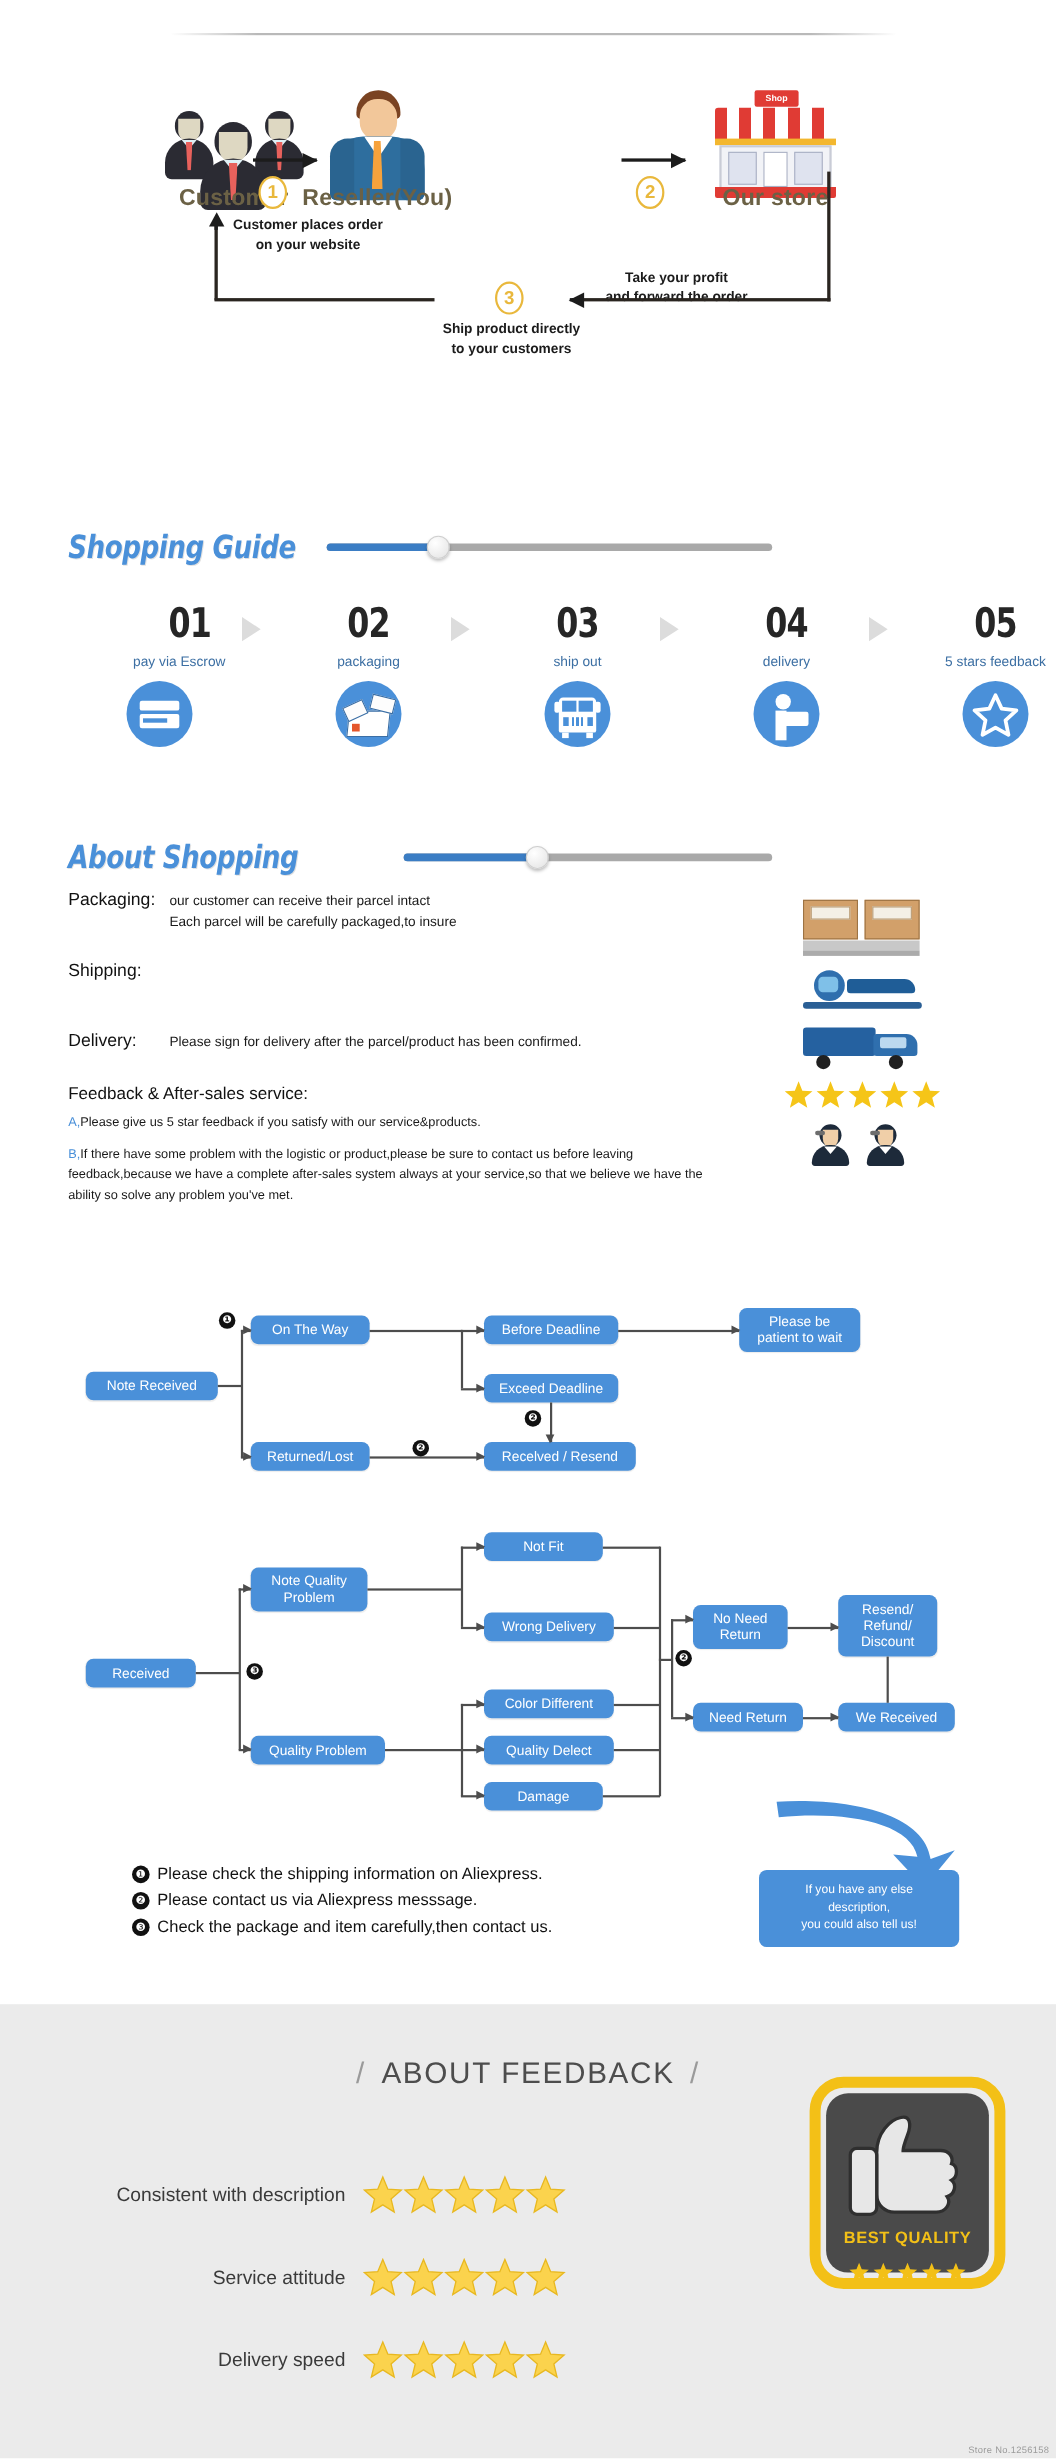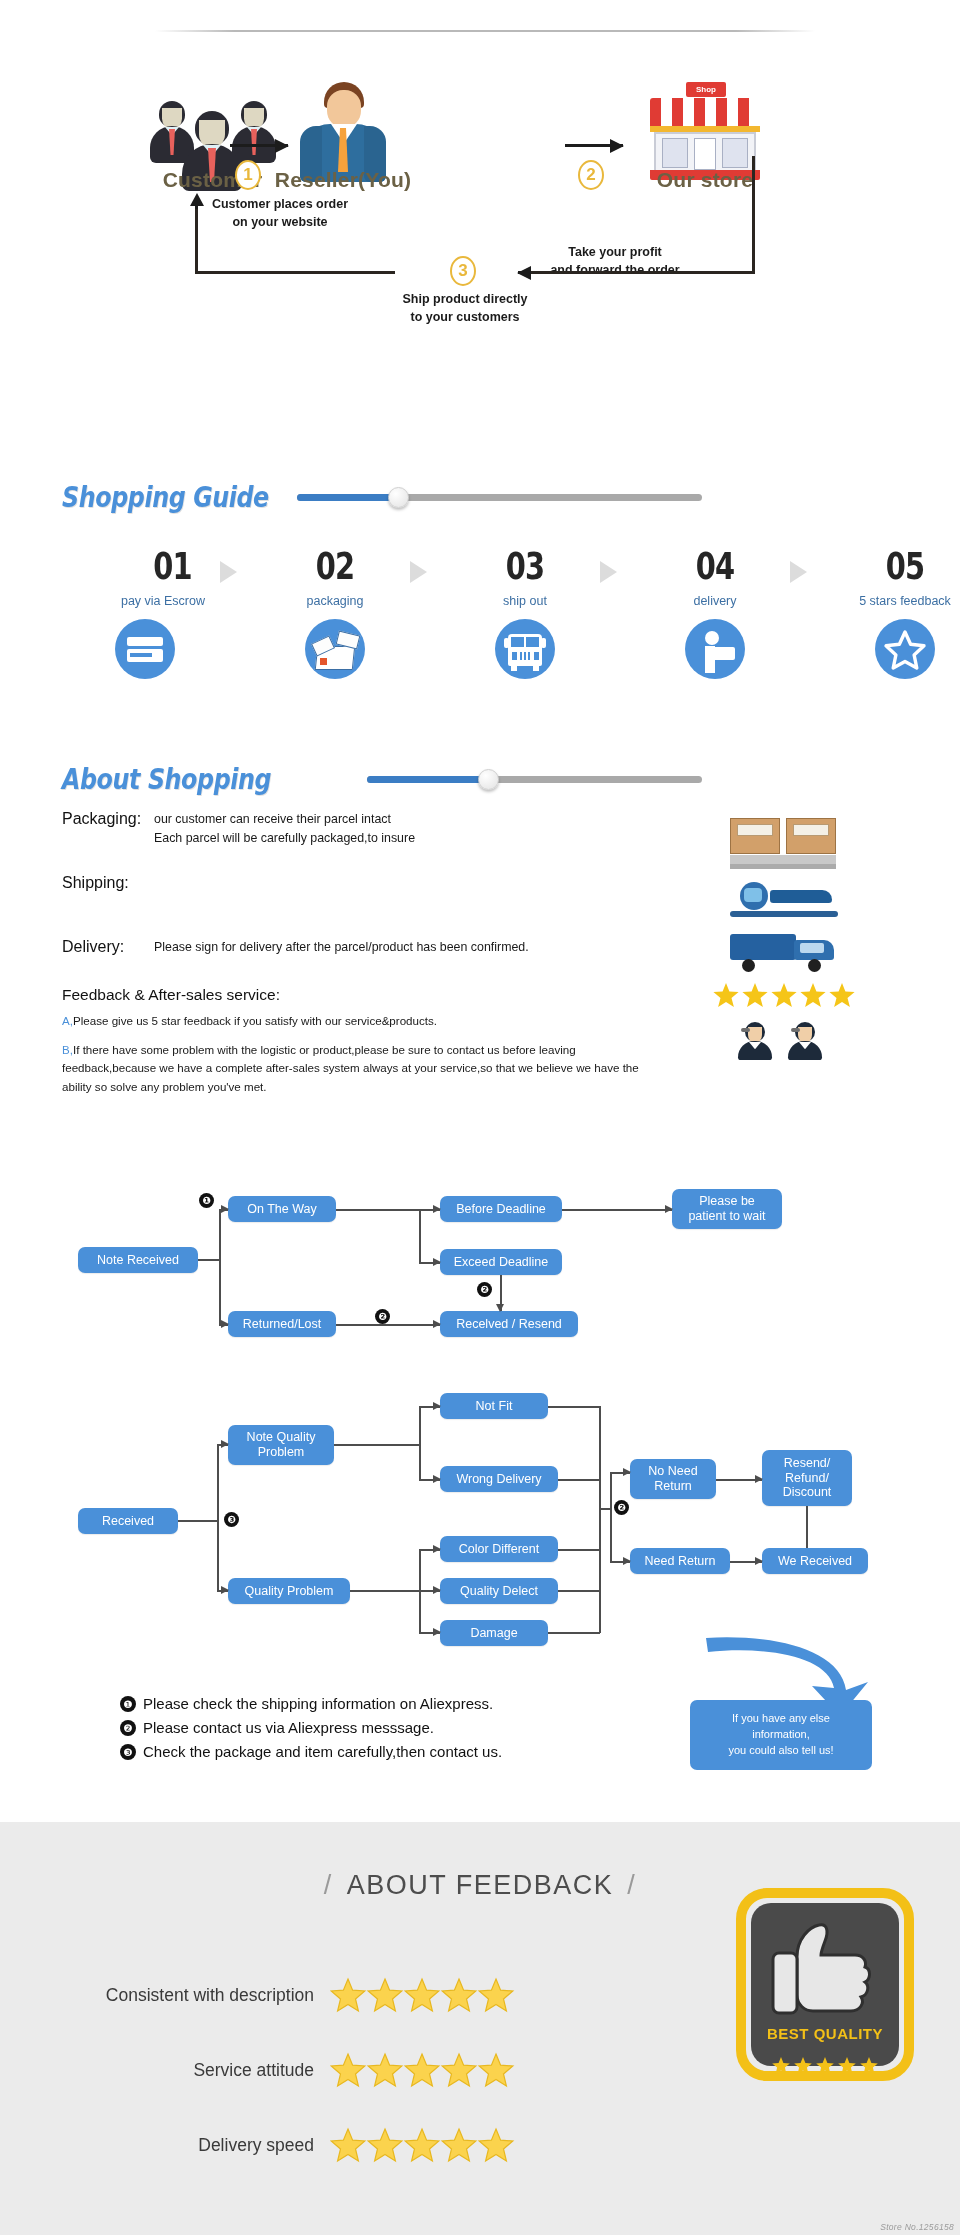--- a/index.html
+++ b/index.html
@@ -180,21 +180,21 @@
     font-size: 27px; color: #4d4d4d; letter-spacing: 1.5px;
   }
   .fb-head .slash { color: #9a9a9a; margin: 0 14px; font-weight: 300; }
   .fb-item { position: absolute; display: flex; align-items: center; }
   .fb-item-label {
     font-size: 17.5px; color: #3a3a3a; text-align: right; width: 330px;
     padding-right: 16px;
   }
   .store-no {
     position: absolute; right: 6px; bottom: 3px; font-size: 8.5px;
-    color: #9b9b9b; letter-spacing: .3px; font-style: italic;
+    color: #9b9b9b; letter-spacing: .3px;
   }
 </style>
 </head>
 <body>
 
 <div class="page">
 
   <div class="top-rule"></div>
 
   <div class="ds">
@@ -554,21 +554,21 @@
 
   <div style="position:absolute; left:700px; top:1630px; width:180px; height:90px;">
     <svg width="180" height="90" viewBox="0 0 180 90">
       <path d="M6,8 C70,4 140,18 146,60 L168,52 L140,86 L112,56 L134,58 C128,26 66,16 8,22 Z" fill="#4a90d9"></path>
     </svg>
   </div>
 
   <div class="bubble">
     <div>
       <div>If you have any else</div>
-      <div>information,</div>
+      <div>description,</div>
       <div>you could also tell us!</div>
     </div>
   </div>
 
   <div class="fb-panel">
 
     <div class="fb-head">
       <span class="slash">/</span><span>ABOUT FEEDBACK</span><span class="slash">/</span>
     </div>
 

